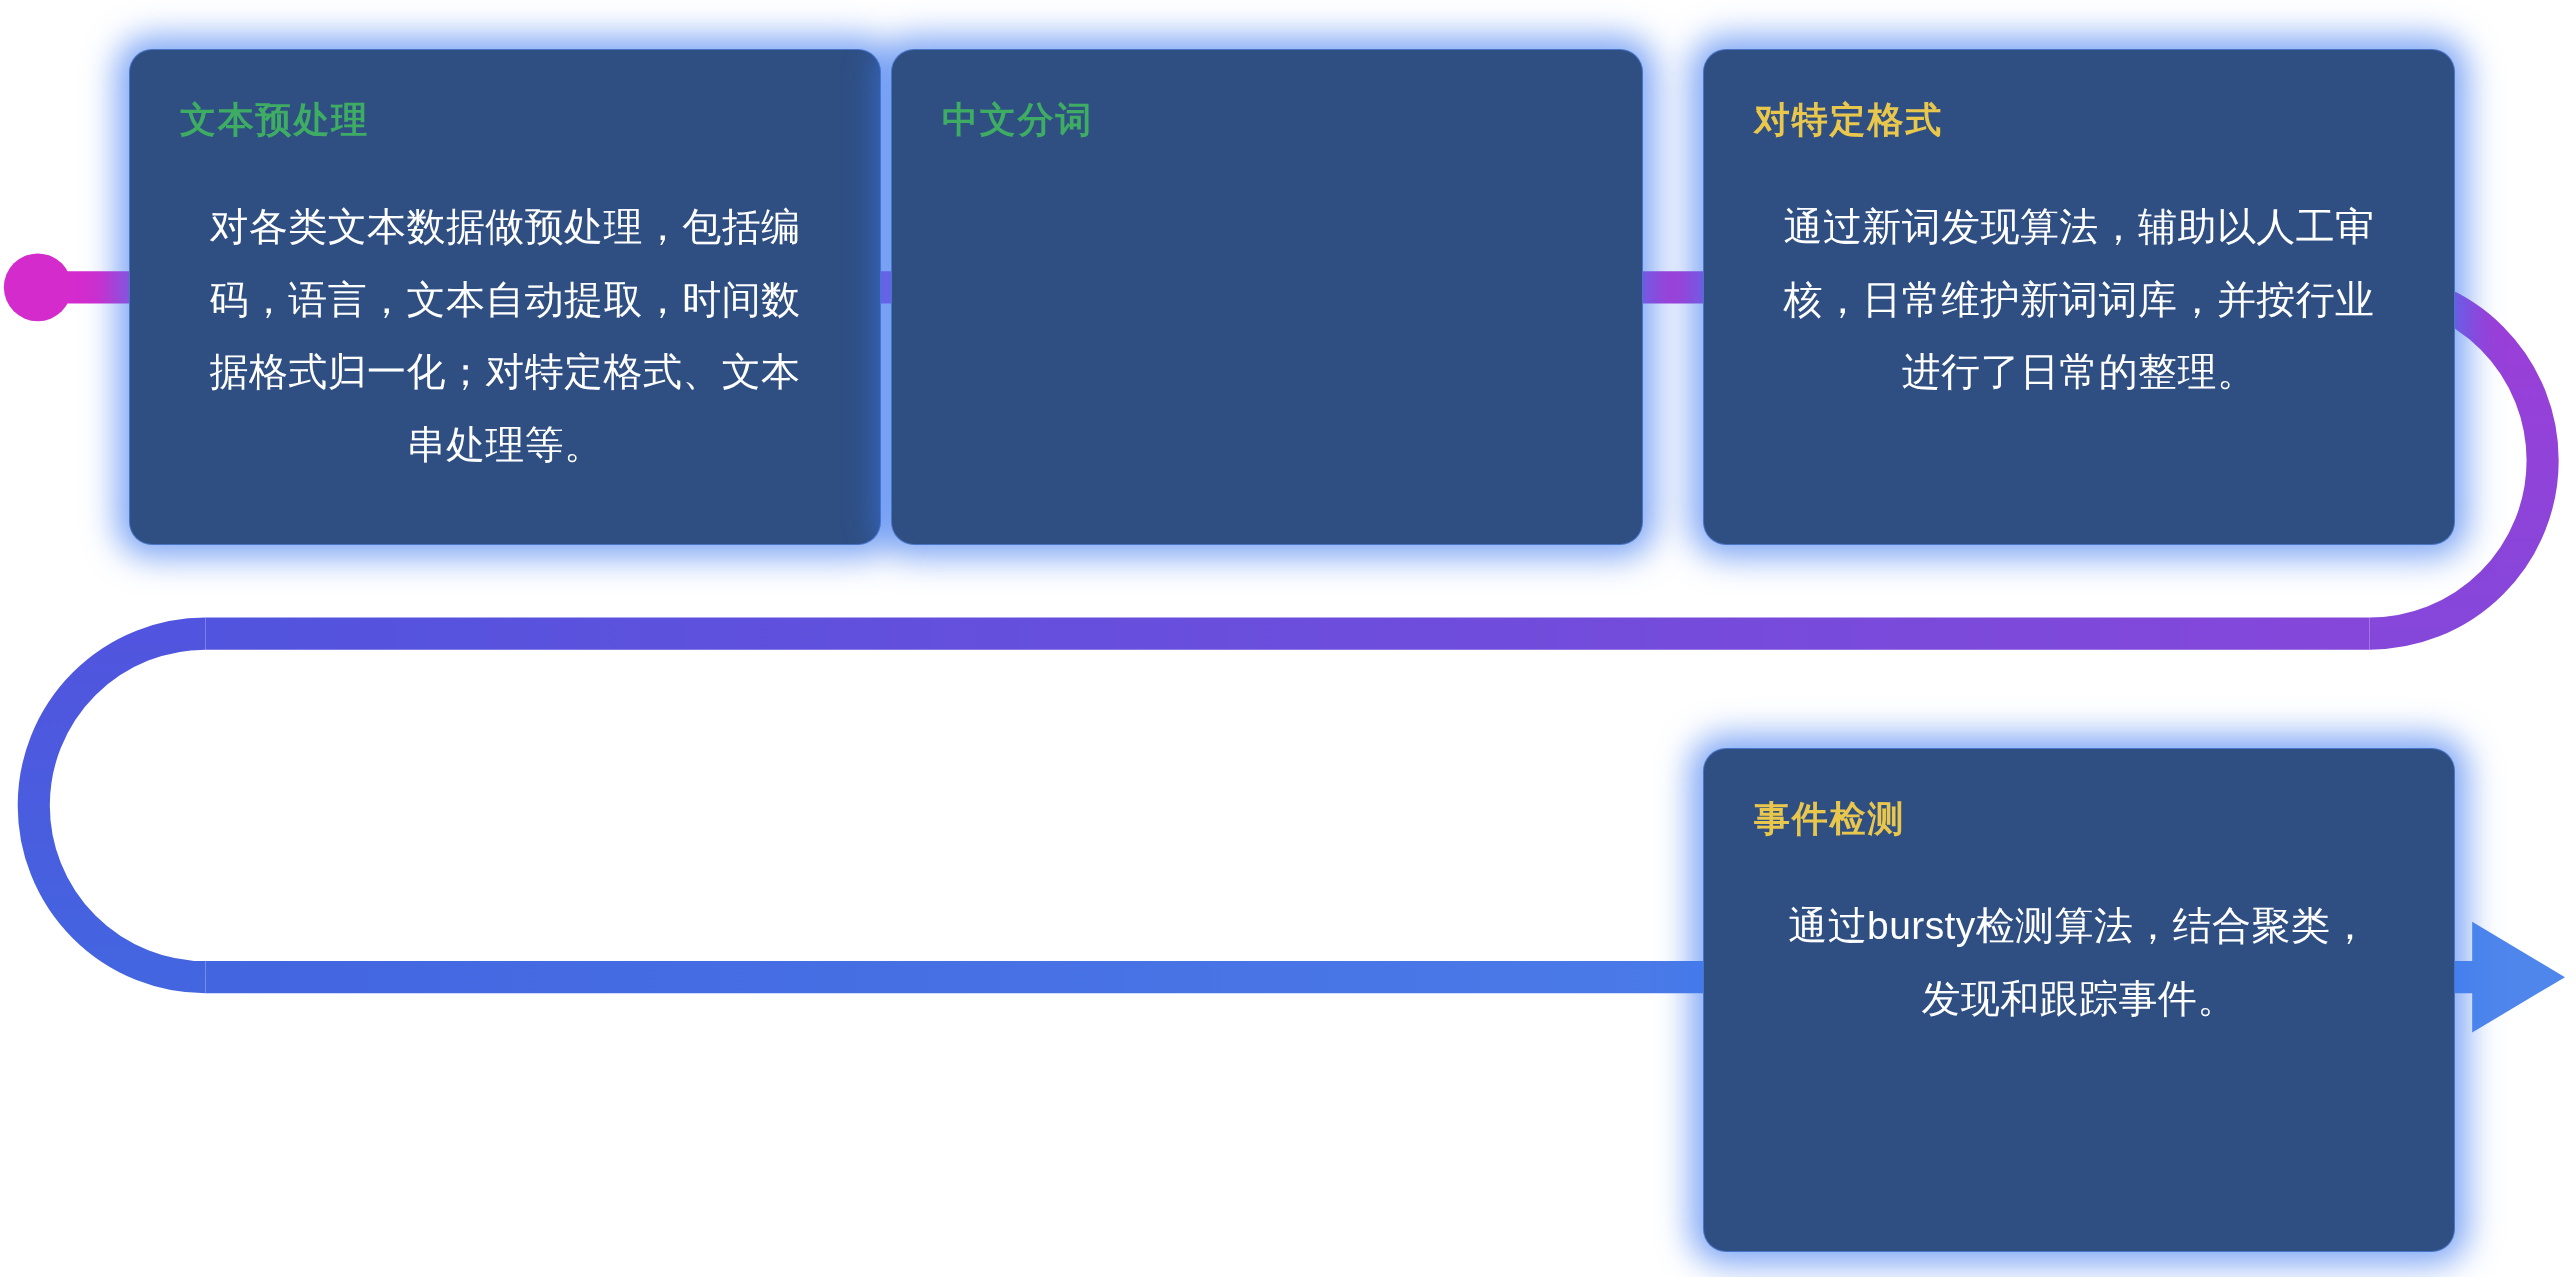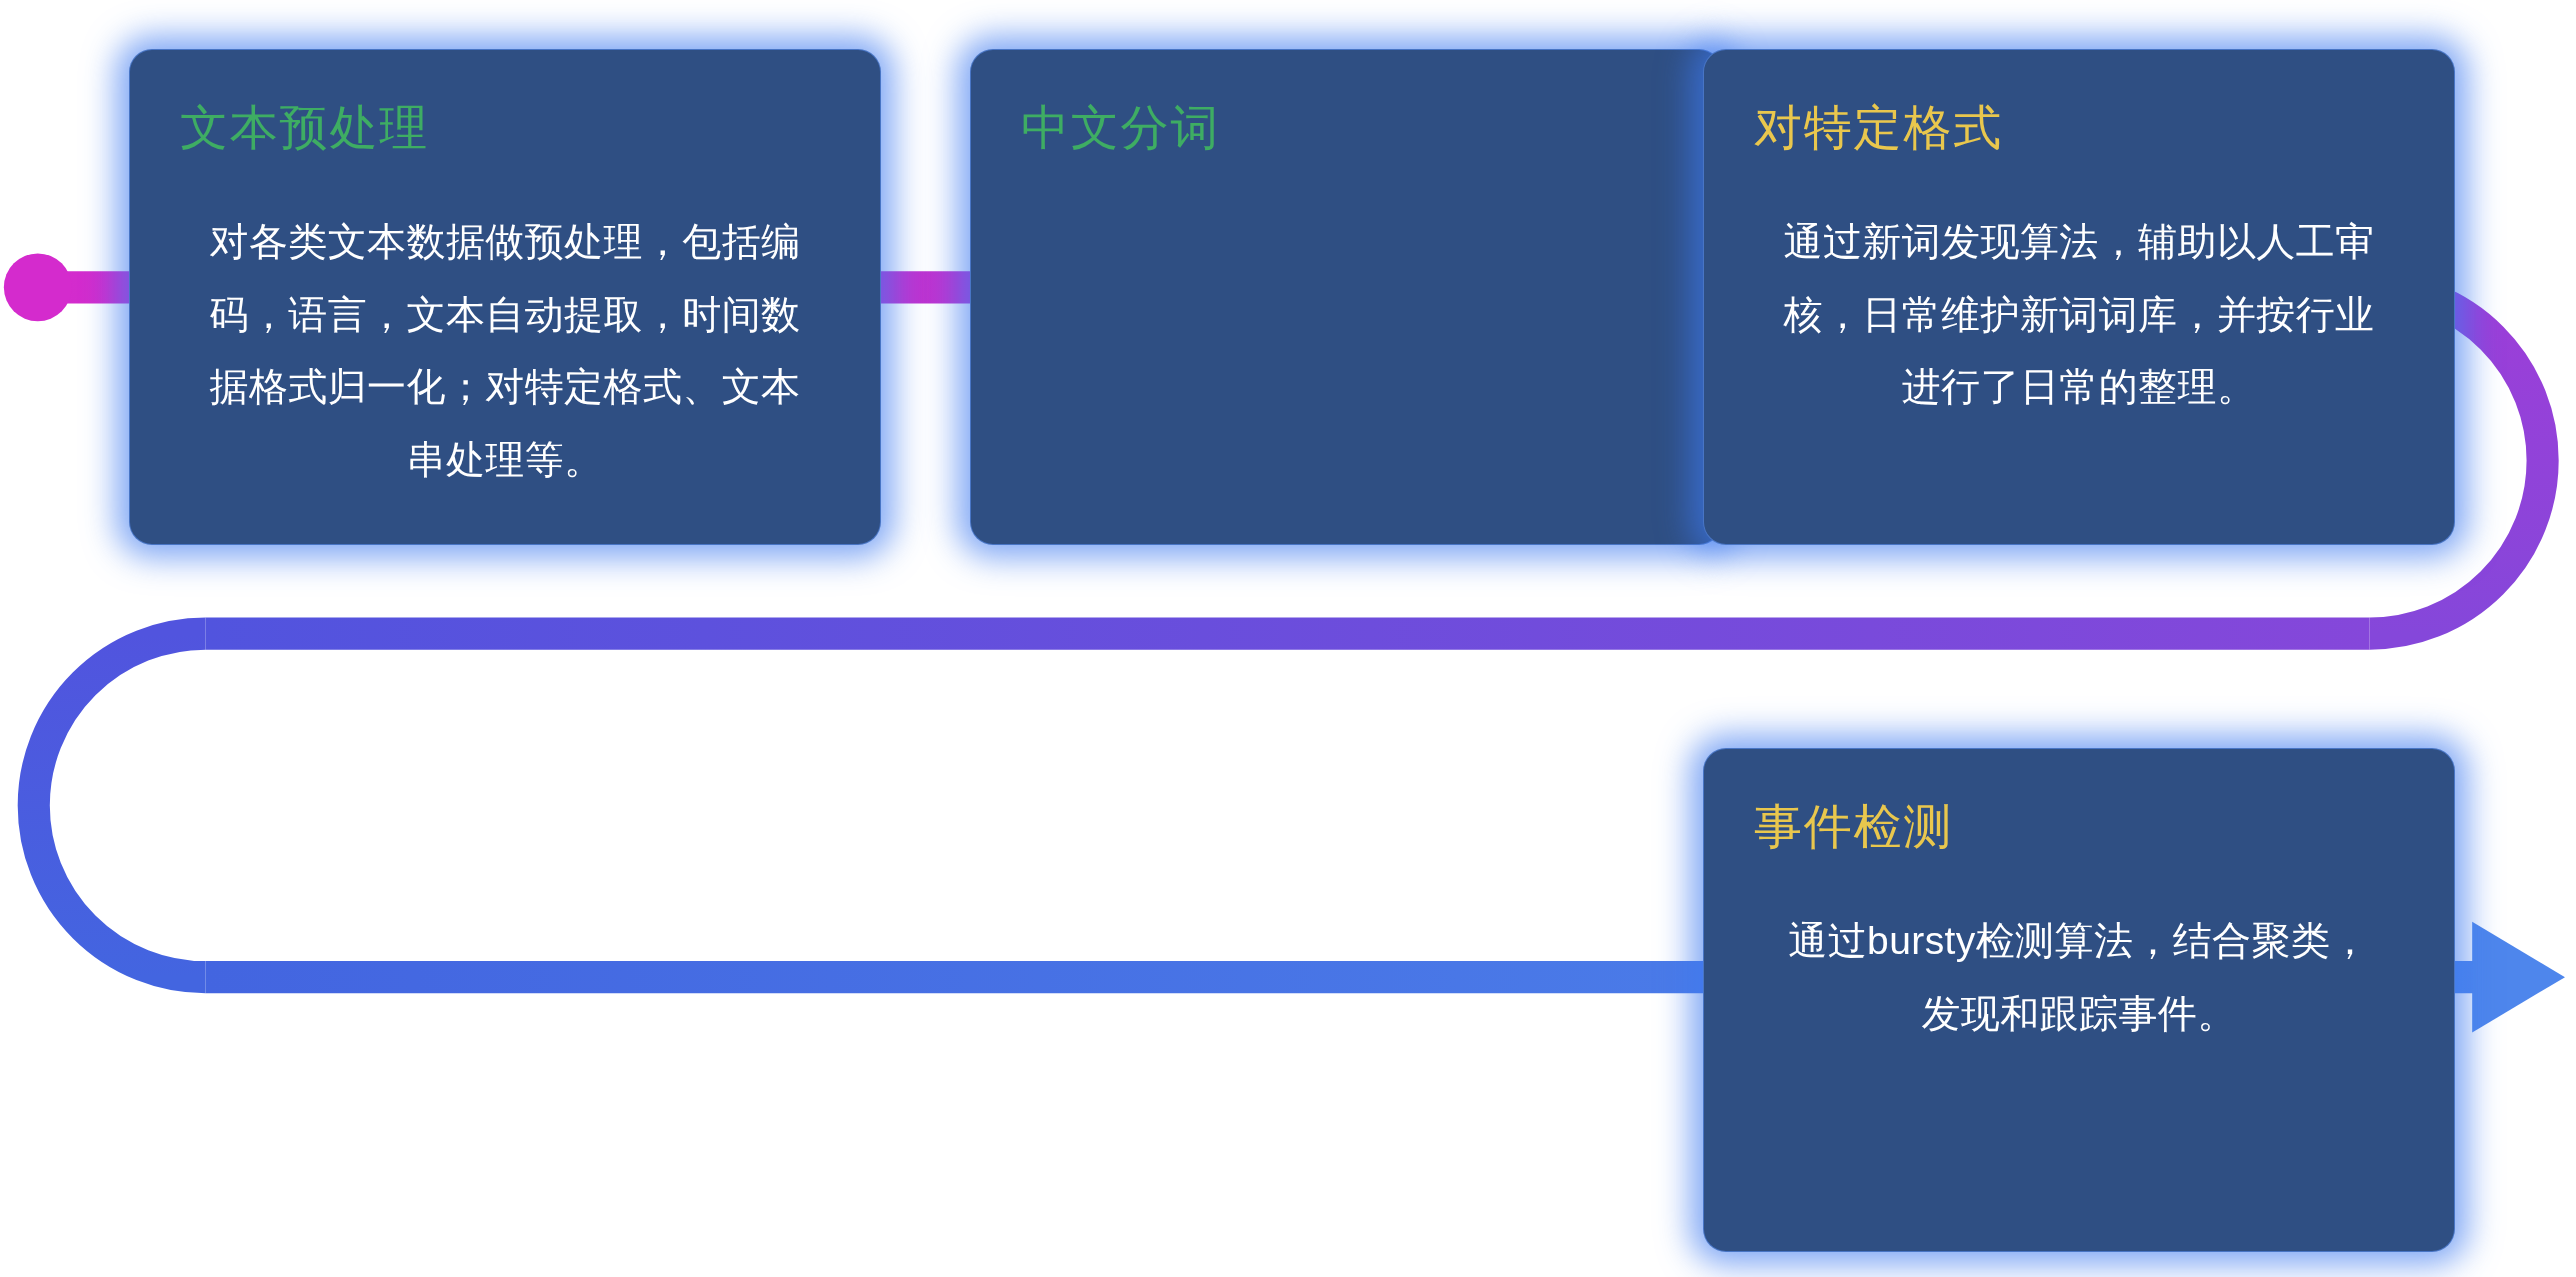--- a/index.html
+++ b/index.html
@@ -24,26 +24,26 @@
     padding:41px 50px 36px 50px;
     background:#2f4f83;
     border-radius:23px;
     border:1.8px solid rgba(92,150,252,0.55);
     box-shadow:0 0 32px 12.5px rgba(62,122,240,0.65);
     z-index:2;
   }
   .row1{top:49px;height:496px;}
   .row2{top:748px;height:504px;}
   .col1{left:129px;}
-  .col2{left:970px;}
+  .col2{left:891px;}
   .col3{left:1703px;}
   .card-title{
     margin:5.4px 0 46px 0;
-    font-size:48px;
-    font-weight:400;
+    font-size:36px;
+    font-weight:700;
     letter-spacing:1.8px;
   }
   .title-green{color:#3ead63;}
   .title-yellow{color:#e9c74d;}
   .card-body{
     margin:16px;
     color:#ffffff;
     font-size:39px;
     line-height:1.86;
     letter-spacing:0.4px;

